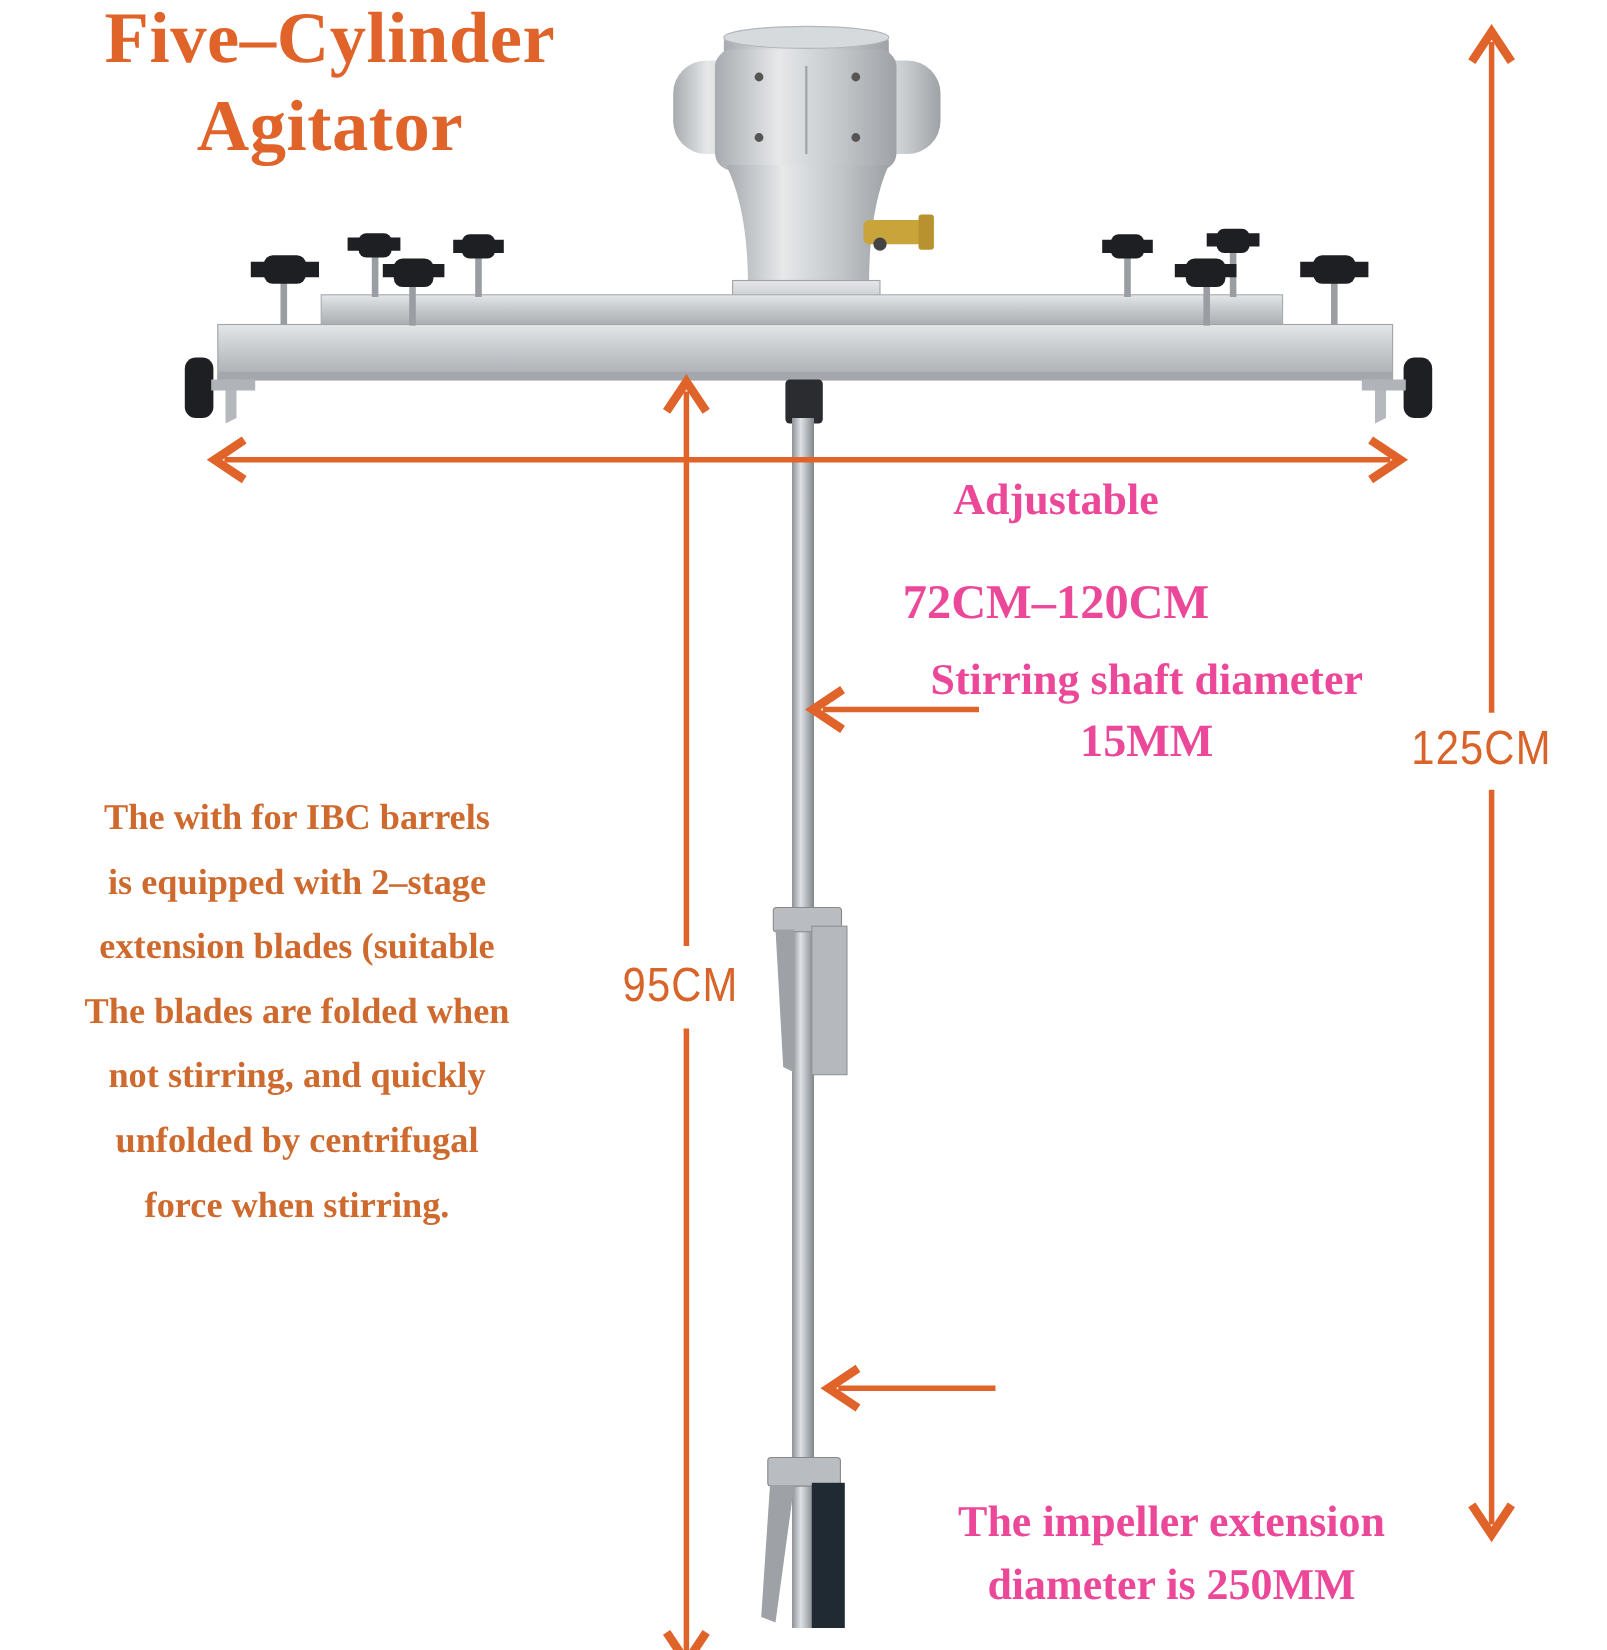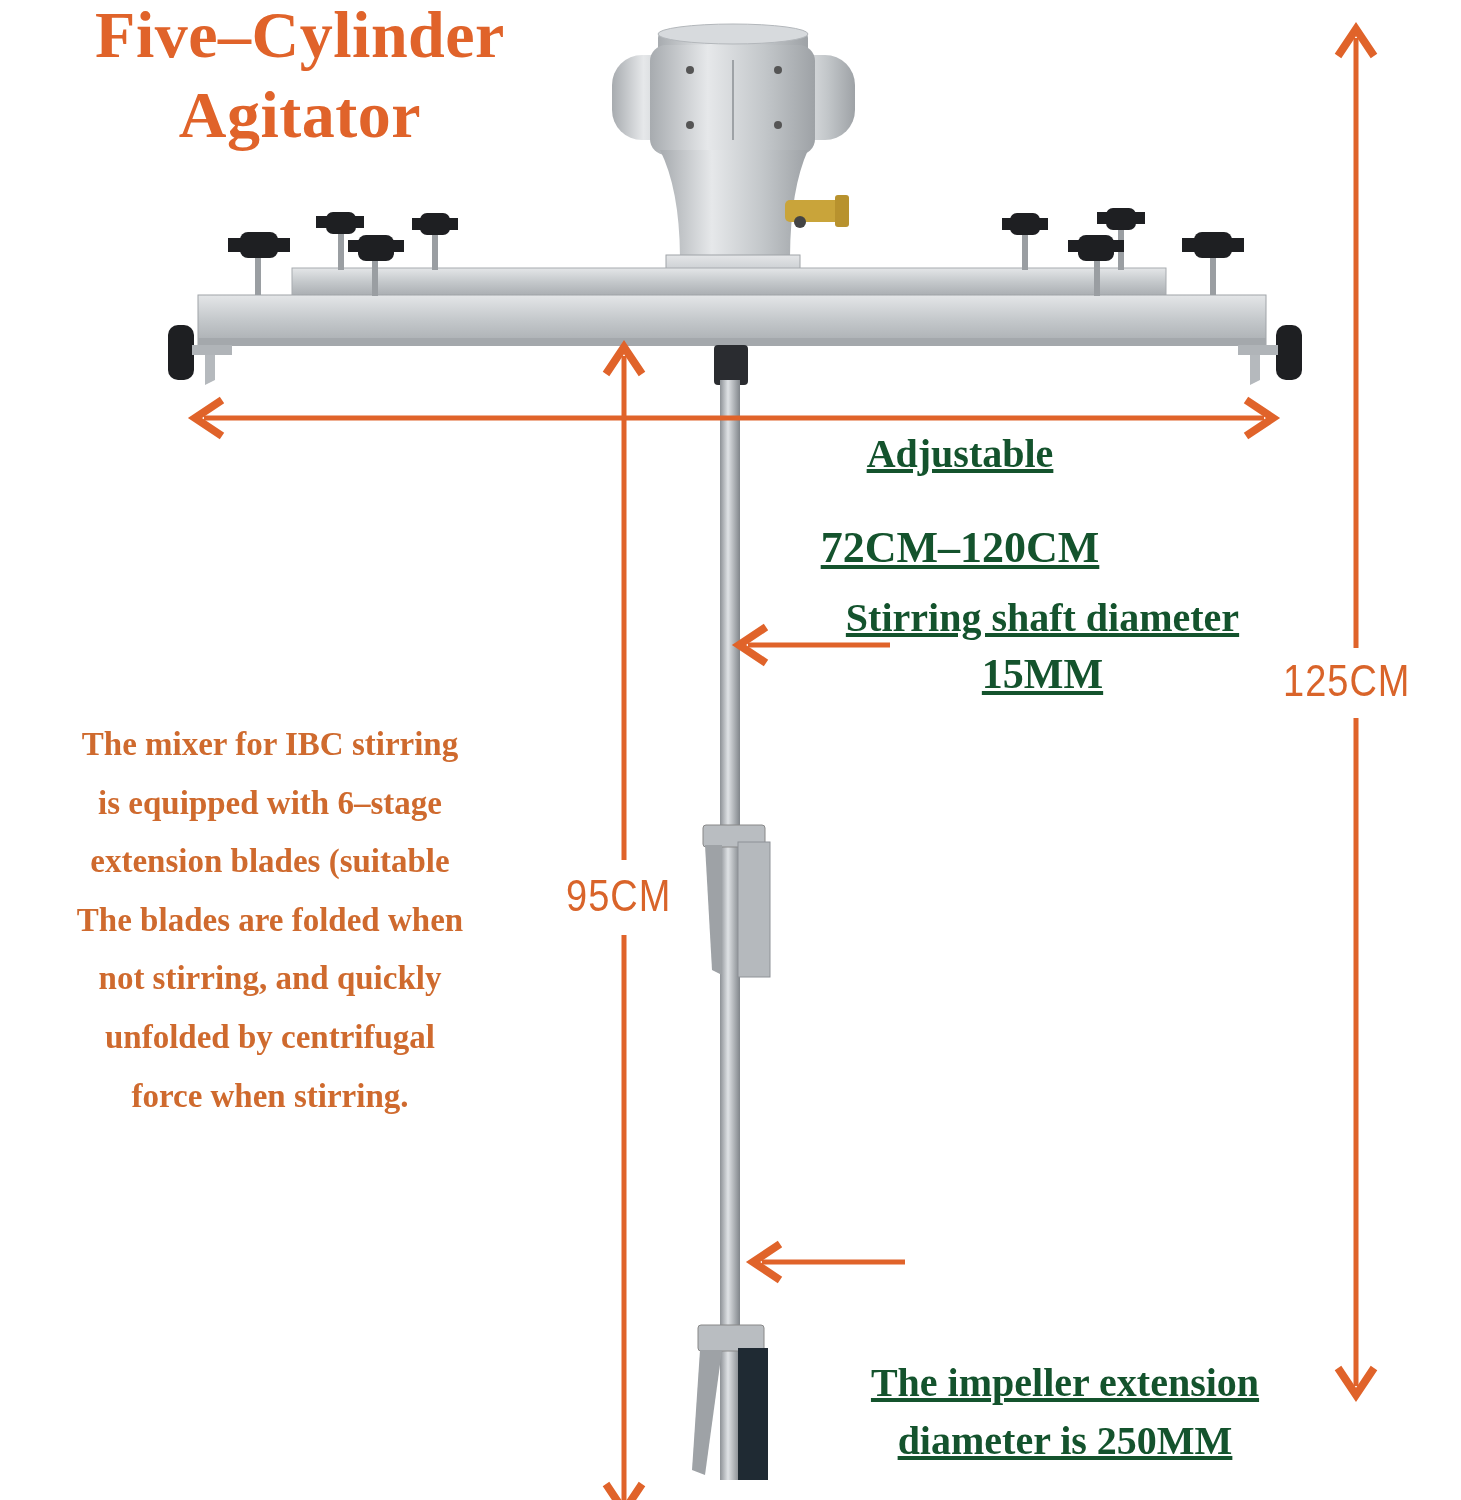--- a/index.html
+++ b/index.html
@@ -1,20 +1,20 @@
 <!DOCTYPE html>
 <html><head>
   <meta charset="utf-8">
   <style>
     html, body { margin: 0; padding: 0; background: #ffffff; }
     body { width: 1461px; height: 1500px; position: relative; overflow: hidden;
            font-family: "Liberation Serif", "DejaVu Serif", serif; color: #d9642a; }
     .abs { position: absolute; }
     .title { font-weight: bold; font-size: 66px; line-height: 74px; text-align: center; color: #e0632a; letter-spacing: 0.5px; }
-    .label-serif { font-weight: bold; color: #14532d; text-align: center; text-decoration: underline; }
+    .label-serif { font-weight: bold; color: #ec4899; text-align: center; }
     .label-sans { font-family: "Liberation Sans", "DejaVu Sans", sans-serif; color: #d9642a; font-size: 38px; letter-spacing: 1px; transform: scaleY(1.15); }
     .desc { font-weight: bold; font-size: 33px; line-height: 58.6px; text-align: center; color: #cf6a2e; }
     svg { position: absolute; left: 0; top: 0; }
   </style>
 </head>
 <body>
 
 <svg width="1461" height="1500" viewBox="0 0 1461 1500">
   <defs>
     <linearGradient id="metal" x1="0" x2="0" y1="0" y2="1">
@@ -152,22 +152,22 @@
 <div class="abs label-serif" style="left:770px; top:590px; width:545px; font-size:40px; line-height:56px;">
   <div>Stirring shaft diameter</div>
   <div style="font-size:42px;text-align:center;">15MM</div>
 </div>
 
 <div class="abs label-sans" style="left:1283px; top:660px;">125CM</div>
 
 <div class="abs label-sans" style="left:566px; top:875px;">95CM</div>
 
 <div class="abs desc" style="left:0px; top:715px; width:540px;">
-  <div>The mixer for IBC stirring</div>
-  <div>is equipped with 6–stage</div>
+  <div>The with for IBC barrels</div>
+  <div>is equipped with 2–stage</div>
   <div>extension blades (suitable</div>
   <div>The blades are folded when</div>
   <div>not stirring, and quickly</div>
   <div>unfolded by centrifugal</div>
   <div>force when stirring.</div>
 </div>
 
 <div class="abs label-serif" style="left:795px; top:1354px; width:540px; font-size:40px; line-height:58px;">
   <div>The impeller extension</div>
   <div>diameter is 250MM</div>

